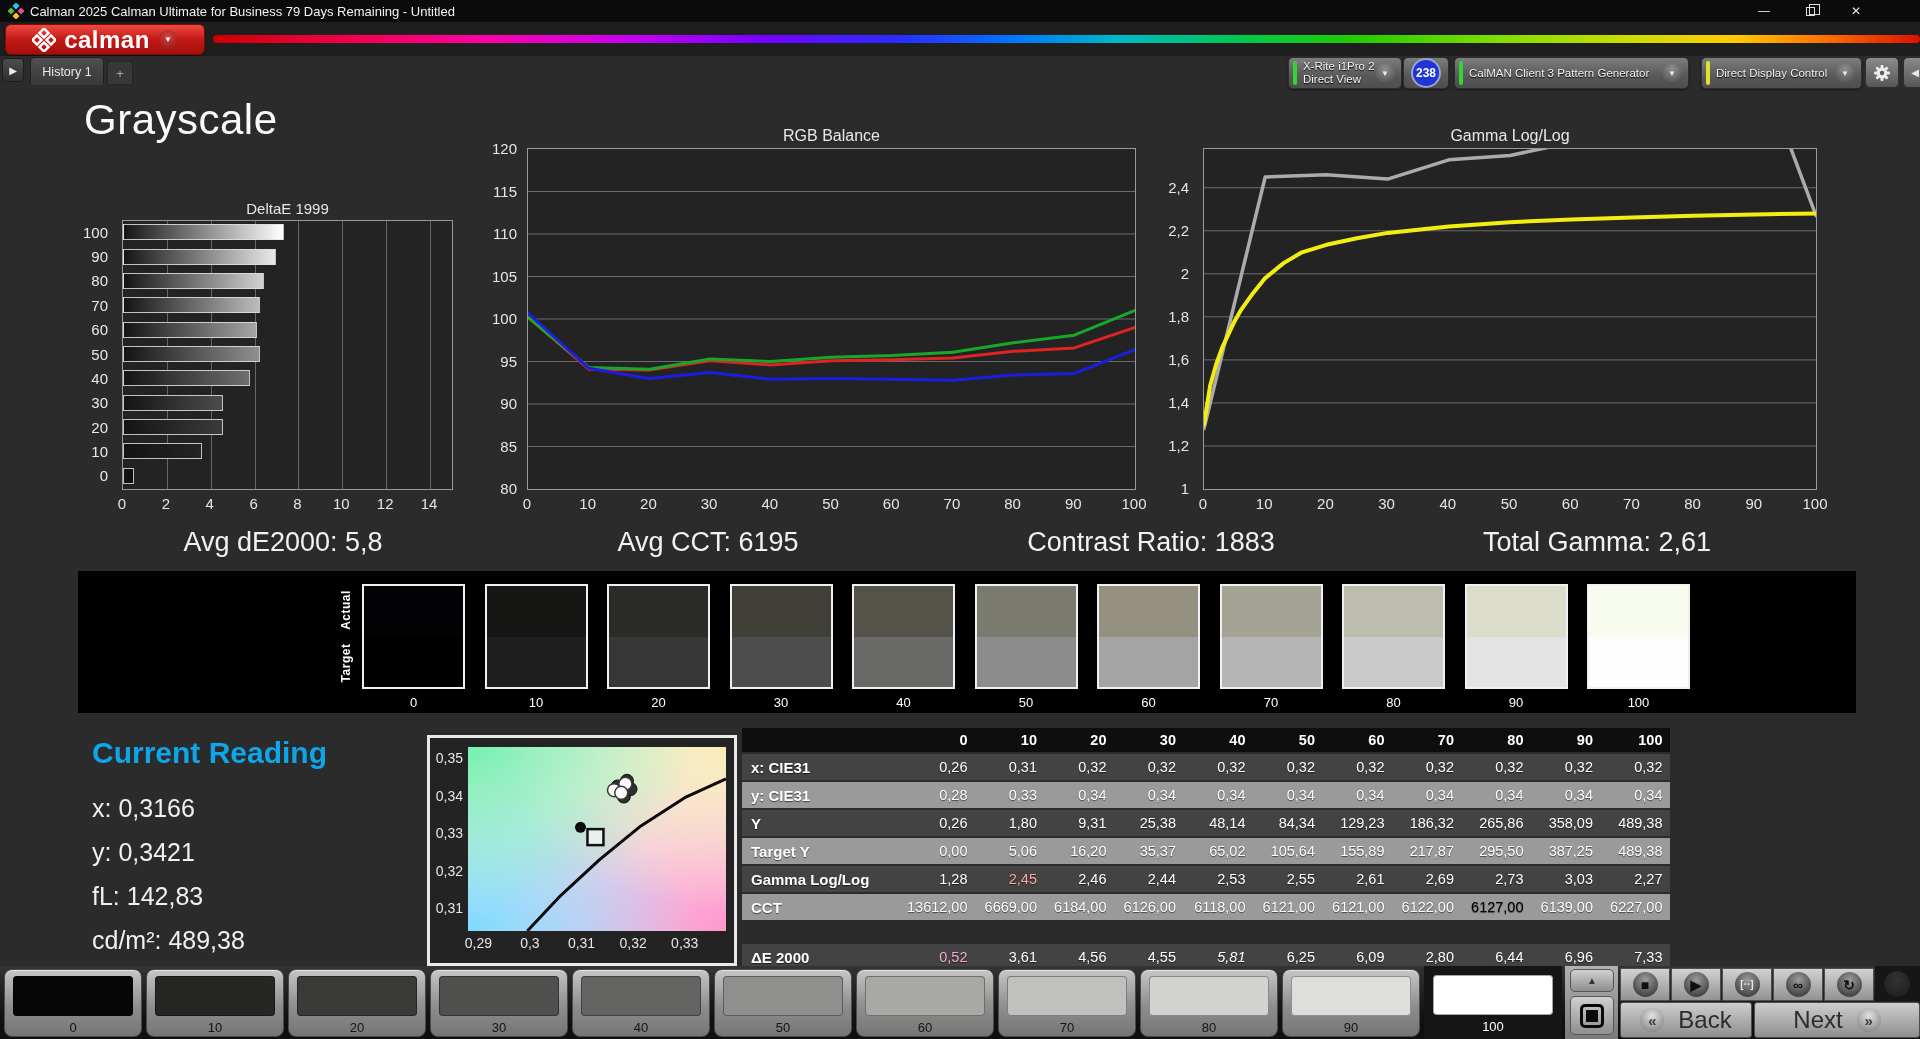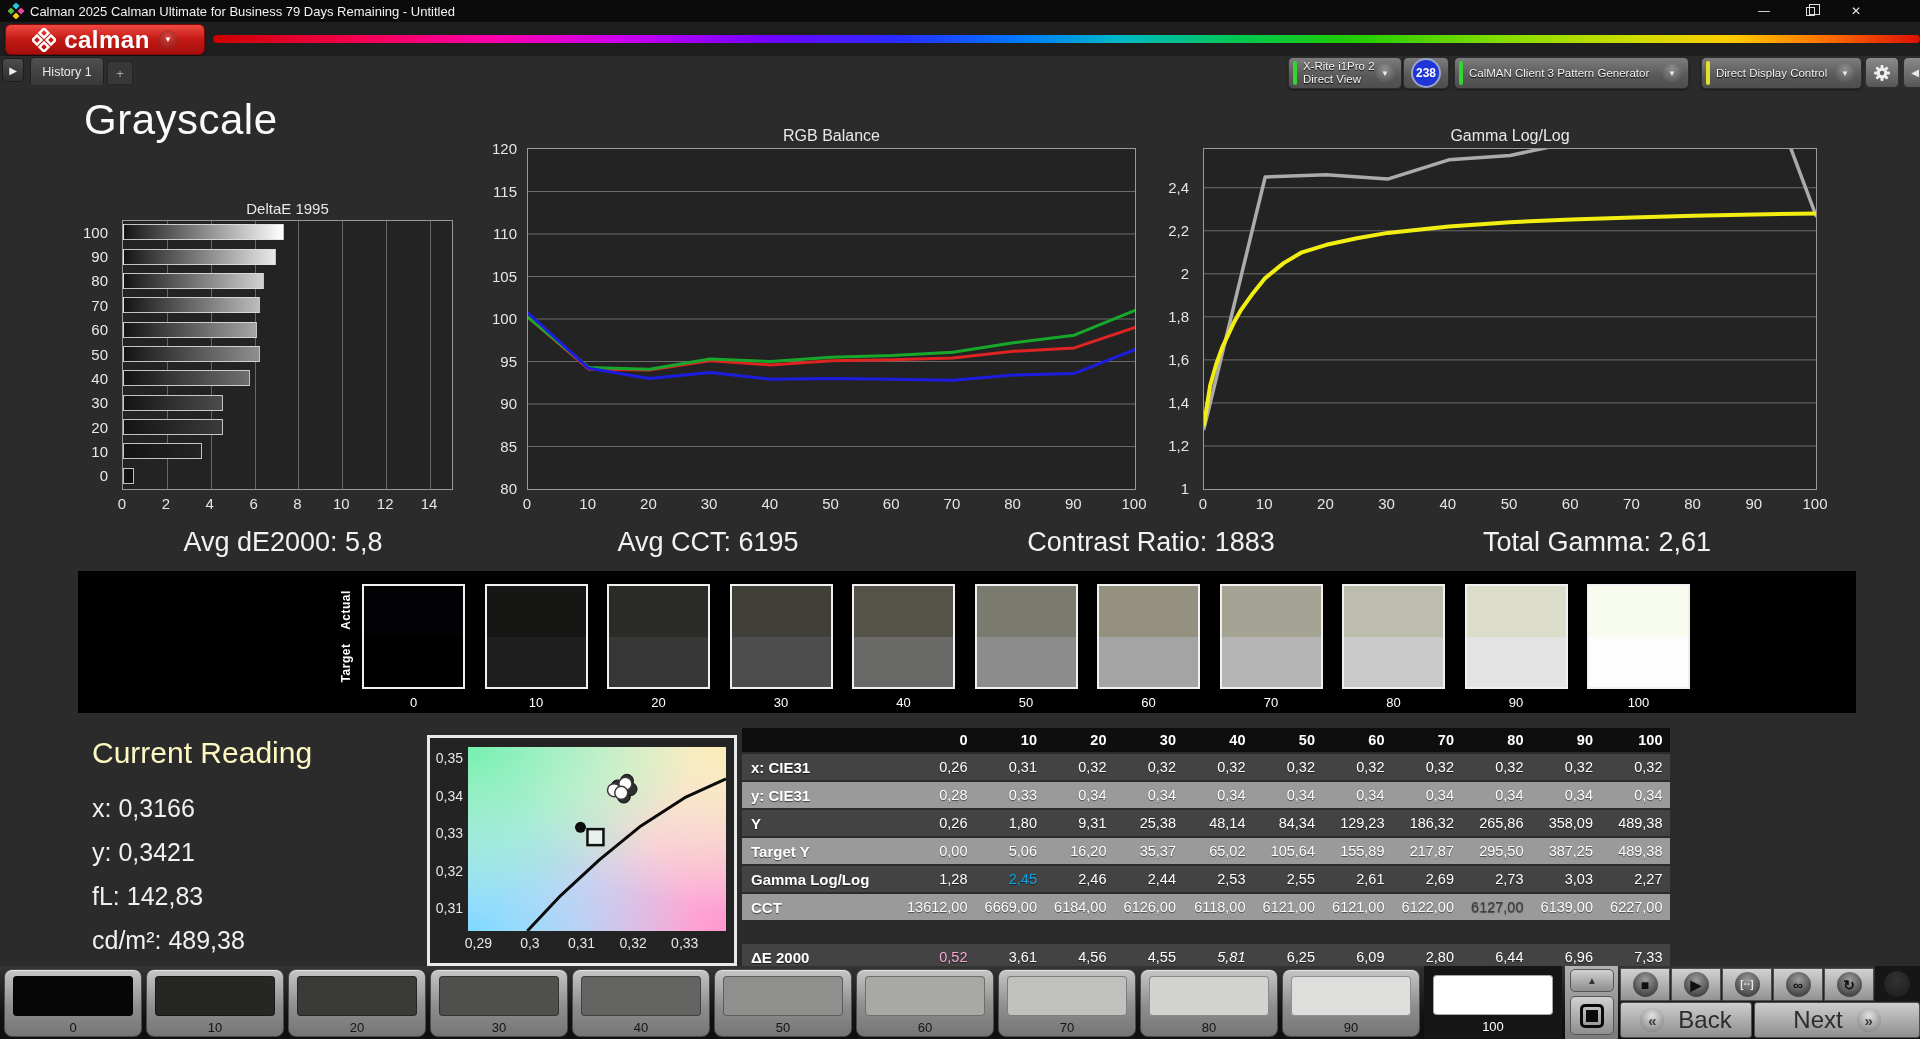--- a/index.html
+++ b/index.html
@@ -87,21 +87,21 @@
 
 #band{position:absolute;left:78px;top:571px;width:1778px;height:142px;background:#000}
 .band-rowlabel{position:absolute;left:254px;width:28px;display:flex;align-items:center;justify-content:center}
 .band-rowlabel span{transform:rotate(-90deg);white-space:nowrap;font-size:12px;font-weight:700;color:#fff;letter-spacing:.5px}
 .band-swatch{position:absolute;top:13px;width:103px;height:105px;border:2px solid #f0f0f0}
 .band-swatch .half{width:100%;height:50%}
 .band-level{position:absolute;top:124px;width:103px;text-align:center;font-size:13px;color:#fff}
 
 
 #current-reading{position:absolute;left:92px;top:736px}
-#current-reading h2{font-size:30px;font-weight:400;color:#fef9c3;margin-bottom:16px}
+#current-reading h2{font-size:30px;font-weight:700;color:#0ea5e9;margin-bottom:16px}
 #current-reading .cr-line{font-size:25px;color:#f0f0f0;line-height:44px}
 
 
 #cie-box{position:absolute;left:427px;top:735px;width:310px;height:231px;background:#232323;
   border:3px solid #e9e9e9}
 #cie-plot{position:absolute;left:38px;top:9px;width:258px;height:184px;
   background:
    radial-gradient(at 0% 0%,rgba(110,240,170,.95),rgba(110,240,170,0) 62%),
    radial-gradient(at 100% 0%,rgba(250,235,180,.95),rgba(250,235,180,0) 62%),
    radial-gradient(at 0% 100%,rgba(120,215,255,.95),rgba(120,215,255,0) 62%),
@@ -233,21 +233,21 @@
           <circle cx="10" cy="10" r="5.2"></circle>
         </g>
         <circle cx="10" cy="10" r="2.2" fill="#5c5c5c"></circle>
       </svg>
     </div>
     <div class="sq-btn" id="collapse-btn">◀</div>
   </div>
 
   <div id="page-title">Grayscale</div>
 
-  <div class="chart-title" id="deltae-title">DeltaE 1995</div>
+  <div class="chart-title" id="deltae-title">DeltaE 1999</div>
   <div id="deltae-cats">
       <div class="cat-label" style="top: 4.68182px; width: 100%;">100</div>
       <div class="cat-label" style="top: 29.0455px; width: 100%;">90</div>
       <div class="cat-label" style="top: 53.4091px; width: 100%;">80</div>
       <div class="cat-label" style="top: 77.7727px; width: 100%;">70</div>
       <div class="cat-label" style="top: 102.136px; width: 100%;">60</div>
       <div class="cat-label" style="top: 126.5px; width: 100%;">50</div>
       <div class="cat-label" style="top: 150.864px; width: 100%;">40</div>
       <div class="cat-label" style="top: 175.227px; width: 100%;">30</div>
       <div class="cat-label" style="top: 199.591px; width: 100%;">20</div>
@@ -538,42 +538,42 @@
         <div class="tcell" style="width: 69.5px; color: rgb(255, 255, 255); text-shadow: rgba(0, 0, 0, 0.55) 0px 1px 1px;">105,64</div>
         <div class="tcell" style="width: 69.5px; color: rgb(255, 255, 255); text-shadow: rgba(0, 0, 0, 0.55) 0px 1px 1px;">155,89</div>
         <div class="tcell" style="width: 69.5px; color: rgb(255, 255, 255); text-shadow: rgba(0, 0, 0, 0.55) 0px 1px 1px;">217,87</div>
         <div class="tcell" style="width: 69.5px; color: rgb(255, 255, 255); text-shadow: rgba(0, 0, 0, 0.55) 0px 1px 1px;">295,50</div>
         <div class="tcell" style="width: 69.5px; color: rgb(255, 255, 255); text-shadow: rgba(0, 0, 0, 0.55) 0px 1px 1px;">387,25</div>
         <div class="tcell" style="width: 69.5px; color: rgb(255, 255, 255); text-shadow: rgba(0, 0, 0, 0.55) 0px 1px 1px;">489,38</div>
       </div>
       <div class="trow" style="height: 26px; background: rgb(67, 67, 67);">
         <div class="tcell tlabel" style="width: 163px; color: rgb(255, 255, 255); text-shadow: rgba(0, 0, 0, 0.6) 0px 1px 1px;">Gamma Log/Log</div>
         <div class="tcell" style="width: 69.5px; color: rgb(255, 255, 255); text-shadow: rgba(0, 0, 0, 0.55) 0px 1px 1px;">1,28</div>
-        <div class="tcell" style="width: 69.5px; color: #0ea5e9; text-shadow: rgba(0, 0, 0, 0.55) 0px 1px 1px; text-align: center;">2,45</div>
+        <div class="tcell" style="width: 69.5px; color: #fca5a5; text-shadow: rgba(0, 0, 0, 0.55) 0px 1px 1px; text-align: center;">2,45</div>
         <div class="tcell" style="width: 69.5px; color: rgb(255, 255, 255); text-shadow: rgba(0, 0, 0, 0.55) 0px 1px 1px;">2,46</div>
         <div class="tcell" style="width: 69.5px; color: rgb(255, 255, 255); text-shadow: rgba(0, 0, 0, 0.55) 0px 1px 1px;">2,44</div>
         <div class="tcell" style="width: 69.5px; color: rgb(255, 255, 255); text-shadow: rgba(0, 0, 0, 0.55) 0px 1px 1px;">2,53</div>
         <div class="tcell" style="width: 69.5px; color: rgb(255, 255, 255); text-shadow: rgba(0, 0, 0, 0.55) 0px 1px 1px;">2,55</div>
         <div class="tcell" style="width: 69.5px; color: rgb(255, 255, 255); text-shadow: rgba(0, 0, 0, 0.55) 0px 1px 1px;">2,61</div>
         <div class="tcell" style="width: 69.5px; color: rgb(255, 255, 255); text-shadow: rgba(0, 0, 0, 0.55) 0px 1px 1px;">2,69</div>
         <div class="tcell" style="width: 69.5px; color: rgb(255, 255, 255); text-shadow: rgba(0, 0, 0, 0.55) 0px 1px 1px;">2,73</div>
         <div class="tcell" style="width: 69.5px; color: rgb(255, 255, 255); text-shadow: rgba(0, 0, 0, 0.55) 0px 1px 1px;">3,03</div>
         <div class="tcell" style="width: 69.5px; color: rgb(255, 255, 255); text-shadow: rgba(0, 0, 0, 0.55) 0px 1px 1px;">2,27</div>
       </div>
       <div class="trow" style="height: 26px; background: rgb(154, 154, 154);">
         <div class="tcell tlabel" style="width: 163px; color: rgb(255, 255, 255); text-shadow: rgba(0, 0, 0, 0.6) 0px 1px 1px;">CCT</div>
         <div class="tcell" style="width: 69.5px; color: rgb(255, 255, 255); text-shadow: rgba(0, 0, 0, 0.55) 0px 1px 1px;">13612,00</div>
         <div class="tcell" style="width: 69.5px; color: rgb(255, 255, 255); text-shadow: rgba(0, 0, 0, 0.55) 0px 1px 1px;">6669,00</div>
         <div class="tcell" style="width: 69.5px; color: rgb(255, 255, 255); text-shadow: rgba(0, 0, 0, 0.55) 0px 1px 1px;">6184,00</div>
         <div class="tcell" style="width: 69.5px; color: rgb(255, 255, 255); text-shadow: rgba(0, 0, 0, 0.55) 0px 1px 1px;">6126,00</div>
         <div class="tcell" style="width: 69.5px; color: rgb(255, 255, 255); text-shadow: rgba(0, 0, 0, 0.55) 0px 1px 1px;">6118,00</div>
         <div class="tcell" style="width: 69.5px; color: rgb(255, 255, 255); text-shadow: rgba(0, 0, 0, 0.55) 0px 1px 1px;">6121,00</div>
         <div class="tcell" style="width: 69.5px; color: rgb(255, 255, 255); text-shadow: rgba(0, 0, 0, 0.55) 0px 1px 1px;">6121,00</div>
         <div class="tcell" style="width: 69.5px; color: rgb(255, 255, 255); text-shadow: rgba(0, 0, 0, 0.55) 0px 1px 1px;">6122,00</div>
-        <div class="tcell" style="width: 69.5px; color: #404040; text-shadow: rgba(0, 0, 0, 0.55) 0px 1px 1px;">6127,00</div>
+        <div class="tcell" style="width: 69.5px; color: #000000; text-shadow: rgba(0, 0, 0, 0.55) 0px 1px 1px;">6127,00</div>
         <div class="tcell" style="width: 69.5px; color: rgb(255, 255, 255); text-shadow: rgba(0, 0, 0, 0.55) 0px 1px 1px;">6139,00</div>
         <div class="tcell" style="width: 69.5px; color: rgb(255, 255, 255); text-shadow: rgba(0, 0, 0, 0.55) 0px 1px 1px;">6227,00</div>
       </div>
       <div class="trow" style="height: 26px; background: rgb(67, 67, 67); margin-top: 24px;">
         <div class="tcell tlabel" style="width: 163px; color: rgb(255, 255, 255); text-shadow: rgba(0, 0, 0, 0.6) 0px 1px 1px;">ΔE 2000</div>
         <div class="tcell" style="width: 69.5px; color: #f9a8d4; text-shadow: rgba(0, 0, 0, 0.55) 0px 1px 1px;">0,52</div>
         <div class="tcell" style="width: 69.5px; color: rgb(255, 255, 255); text-shadow: rgba(0, 0, 0, 0.55) 0px 1px 1px;">3,61</div>
         <div class="tcell" style="width: 69.5px; color: rgb(255, 255, 255); text-shadow: rgba(0, 0, 0, 0.55) 0px 1px 1px;">4,56</div>
         <div class="tcell" style="width: 69.5px; color: rgb(255, 255, 255); text-shadow: rgba(0, 0, 0, 0.55) 0px 1px 1px;">4,55</div>
         <div class="tcell" style="width: 69.5px; color: rgb(255, 255, 255); text-shadow: rgba(0, 0, 0, 0.55) 0px 1px 1px; font-style: italic;">5,81</div>

